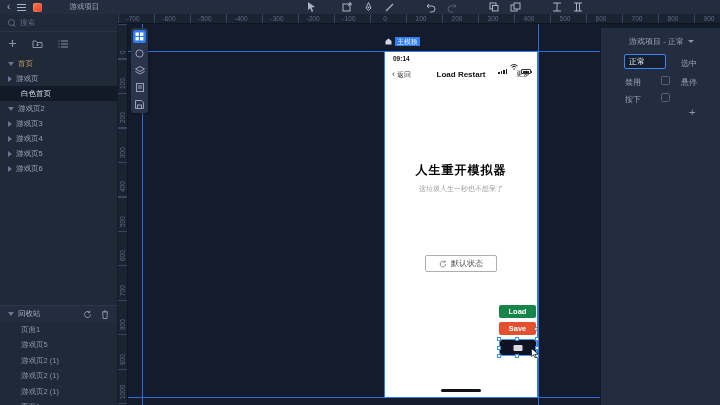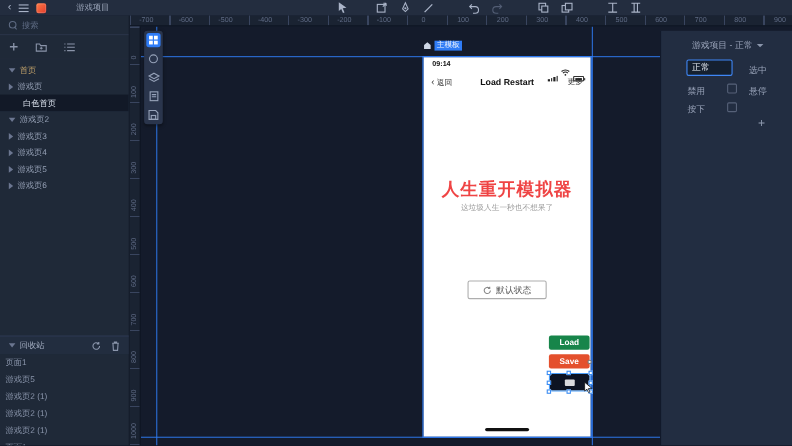--- a/index.html
+++ b/index.html
@@ -31,21 +31,21 @@
   .arr.right { border-top:3px solid transparent; border-bottom:3px solid transparent; border-left:4px solid #6b7690; }
   .prow.lv0 { padding-left:8px; }
   .prow.lv1 { padding-left:21px; }
   .prow.sel { background:#121927; color:#dbe2ee; }
   .prow.warm { color:#bfa06a; }
   .recycle { position:absolute; left:0; top:291px; width:118px; }
   .recycle-head { height:17px; display:flex; align-items:center; font-size:7.5px; color:#a7b1c5; padding-left:8px; border-top:1px solid #2c3850; background:#222d3f; }
   .recycle-head .arr { margin-right:4px; }
   .recycle-head .spacer { flex:1; }
   .recycle-head .hicon { margin-right:9px; display:flex; }
-  .ritem { height:15.5px; display:flex; align-items:center; padding-left:5px; font-size:7.5px; color:#8b96ac; }
+  .ritem { height:15.5px; display:flex; align-items:center; padding-left:21px; font-size:7.5px; color:#8b96ac; }
 
   
   .hruler { position:absolute; left:118px; top:14px; width:602px; height:10px; background:#1a2332; z-index:20;
     background-image:repeating-linear-gradient(90deg,#39455f 0 1px,transparent 1px 36px); border-bottom:1px solid #0e1522; }
   .hruler .rlab { position:absolute; top:1px; font-size:6.5px; color:#5e6a84; transform:translateX(-50%); }
   .vruler { position:absolute; left:118px; top:24px; width:10px; height:381px; background:#1a2332; z-index:20;
     background-image:repeating-linear-gradient(180deg,#39455f 0 1px,transparent 1px 34.5px); border-right:1px solid #0e1522; }
   .vruler .rlab { position:absolute; left:1px; font-size:6.5px; color:#5e6a84; transform:rotate(-90deg); transform-origin:left top; white-space:nowrap; }
 
   
@@ -71,21 +71,21 @@
   .sig { display:flex; align-items:flex-end; gap:1px; }
   .sig i { width:1.5px; background:#222; display:block; }
   .batt { width:10px; height:5px; border:1px solid #333; border-radius:1px; position:relative; }
   .batt:after { content:""; position:absolute; right:-2px; top:1px; width:1px; height:2px; background:#333; }
   .batt i { position:absolute; left:.5px; top:.5px; bottom:.5px; width:6px; background:#222; }
   .navbar { position:absolute; left:0; top:14px; width:100%; height:16px; display:flex; align-items:center; }
   .navback { position:absolute; left:7px; font-size:7px; color:#333; }
   .navback b { font-size:9px; font-weight:normal; margin-right:2px; }
   .navtitle { width:100%; text-align:center; font-size:8px; font-weight:bold; color:#111; }
   .navmore { position:absolute; right:7px; font-size:7px; color:#333; }
-  .ptitle { position:absolute; left:0; top:110px; width:100%; text-align:center; font-size:16px; font-weight:bold; color:#ef4444; letter-spacing:1px; }
+  .ptitle { position:absolute; left:0; top:110px; width:100%; text-align:center; font-size:12px; font-weight:bold; color:#000000; letter-spacing:1px; }
   .psub { position:absolute; left:0; top:132px; width:100%; text-align:center; font-size:7px; color:#9b9b9b; }
   .restart { position:absolute; left:50%; top:203px; transform:translateX(-50%); width:72px; height:17px; border:1px solid #aeaeae; border-radius:2px; background:#fff; display:flex; align-items:center; justify-content:center; gap:4px; font-size:8px; color:#555; }
   .btn-save { position:absolute; left:114px; top:253px; width:37px; height:13px; background:#17854a; color:#fff; font-size:7.5px; font-weight:bold; display:flex; align-items:center; justify-content:center; border-radius:2px; }
   .btn-load { position:absolute; left:114px; top:270px; width:37px; height:13px; background:#e4502d; color:#fff; font-size:7.5px; font-weight:bold; display:flex; align-items:center; justify-content:center; border-radius:2px; }
   .btn-load .handle { position:absolute; right:-2px; top:4.5px; width:4px; height:4px; border-radius:50%; background:#fff; border:1px solid #7a7a7a; }
   .selwidget { position:absolute; left:115px; top:288px; width:36px; height:15px; background:#0d1322; border-radius:2px; outline:1px solid #4a9df8; }
   .selwidget .blob { position:absolute; left:50%; top:50%; transform:translate(-50%,-50%); width:9px; height:6px; background:rgba(255,255,255,.85); border-radius:1px; }
   .hdl { position:absolute; width:4px; height:4px; background:#fff; border:1px solid #3c8df2; }
   .cursor-arrow { position:absolute; right:-3px; top:4px; }
   .homebar { position:absolute; left:50%; bottom:5px; transform:translateX(-50%); width:40px; height:3.5px; border-radius:2px; background:#111; }

